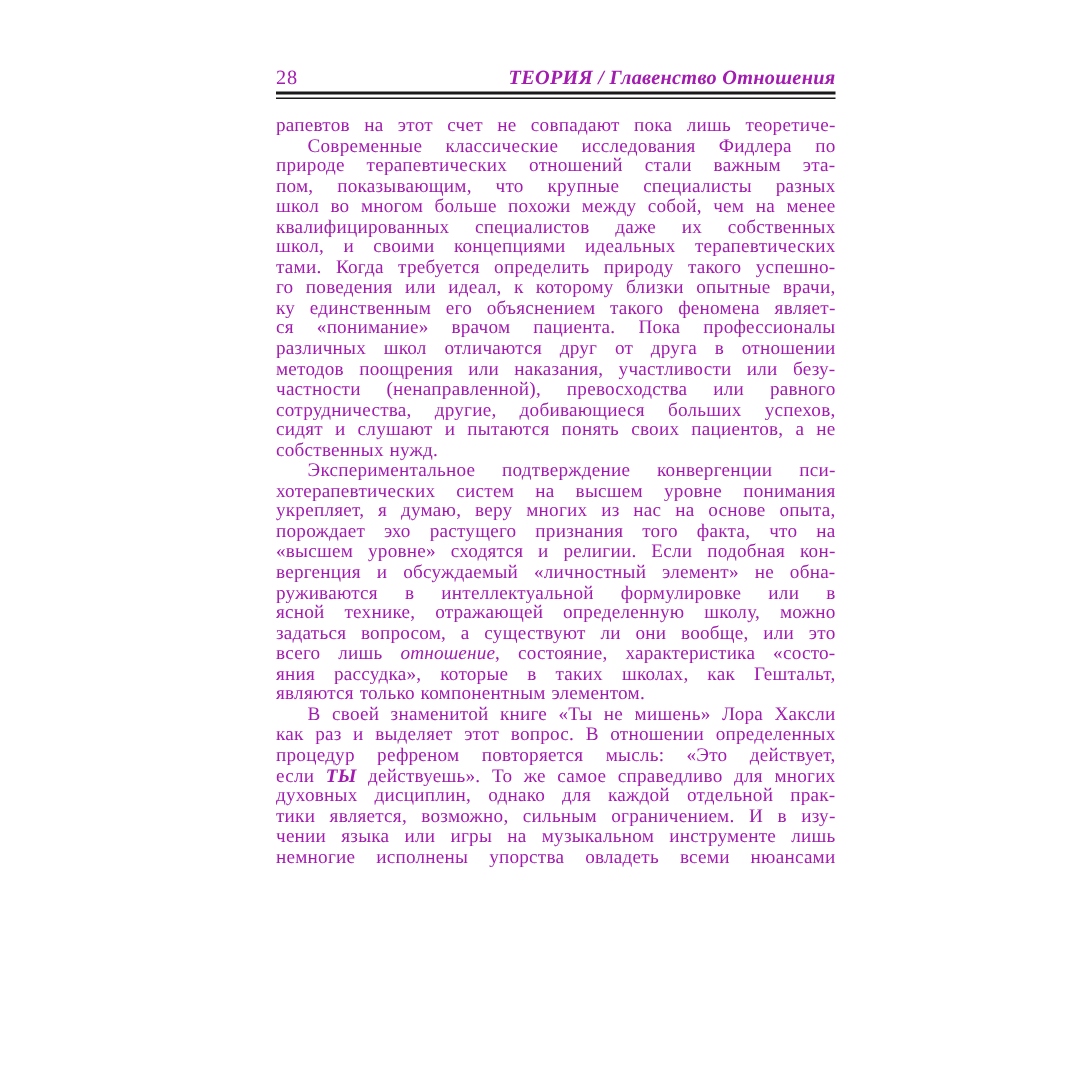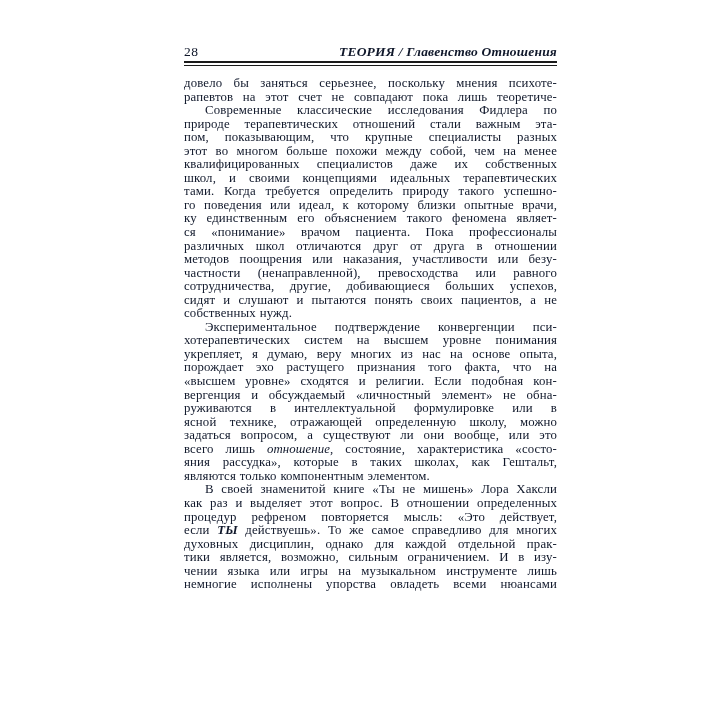--- a/index.html
+++ b/index.html
@@ -13,21 +13,21 @@
     height: 720px;
     background: #ffffff;
     overflow: hidden;
   }
   .page {
     position: absolute;
     left: 184px;
     top: 44px;
     width: 373px;
     font-family: "Liberation Serif", "DejaVu Serif", serif;
-    color: #0f172a;
+    color: #a21caf;
   }
   .header {
     display: flex;
     justify-content: space-between;
     align-items: baseline;
     font-size: 13.5px;
     line-height: 15px;
   }
   .pagenum {
     letter-spacing: 0.5px;
@@ -73,26 +73,25 @@
 <body>
 
 <div class="canvas">
   <div class="page">
     <div class="header">
       <span class="pagenum">28</span>
       <span class="running">ТЕОРИЯ / Главенство Отношения</span>
     </div>
     <div class="rule"></div>
     <div class="bodytext" id="body-text">
-        <div class="line">довело бы заняться серьезнее, поскольку мнения психоте-</div>
         <div class="line">рапевтов на этот счет не совпадают пока лишь теоретиче-</div>
         <div class="line indent">Современные классические исследования Фидлера по</div>
         <div class="line">природе терапевтических отношений стали важным эта-</div>
         <div class="line">пом, показывающим, что крупные специалисты разных</div>
-        <div class="line">этот во многом больше похожи между собой, чем на менее</div>
+        <div class="line">школ во многом больше похожи между собой, чем на менее</div>
         <div class="line">квалифицированных специалистов даже их собственных</div>
         <div class="line">школ, и своими концепциями идеальных терапевтических</div>
         <div class="line">тами. Когда требуется определить природу такого успешно-</div>
         <div class="line">го поведения или идеал, к которому близки опытные врачи,</div>
         <div class="line">ку единственным его объяснением такого феномена являет-</div>
         <div class="line">ся «понимание» врачом пациента. Пока профессионалы</div>
         <div class="line">различных школ отличаются друг от друга в отношении</div>
         <div class="line">методов поощрения или наказания, участливости или безу-</div>
         <div class="line">частности (ненаправленной), превосходства или равного</div>
         <div class="line">сотрудничества, другие, добивающиеся больших успехов,</div>

